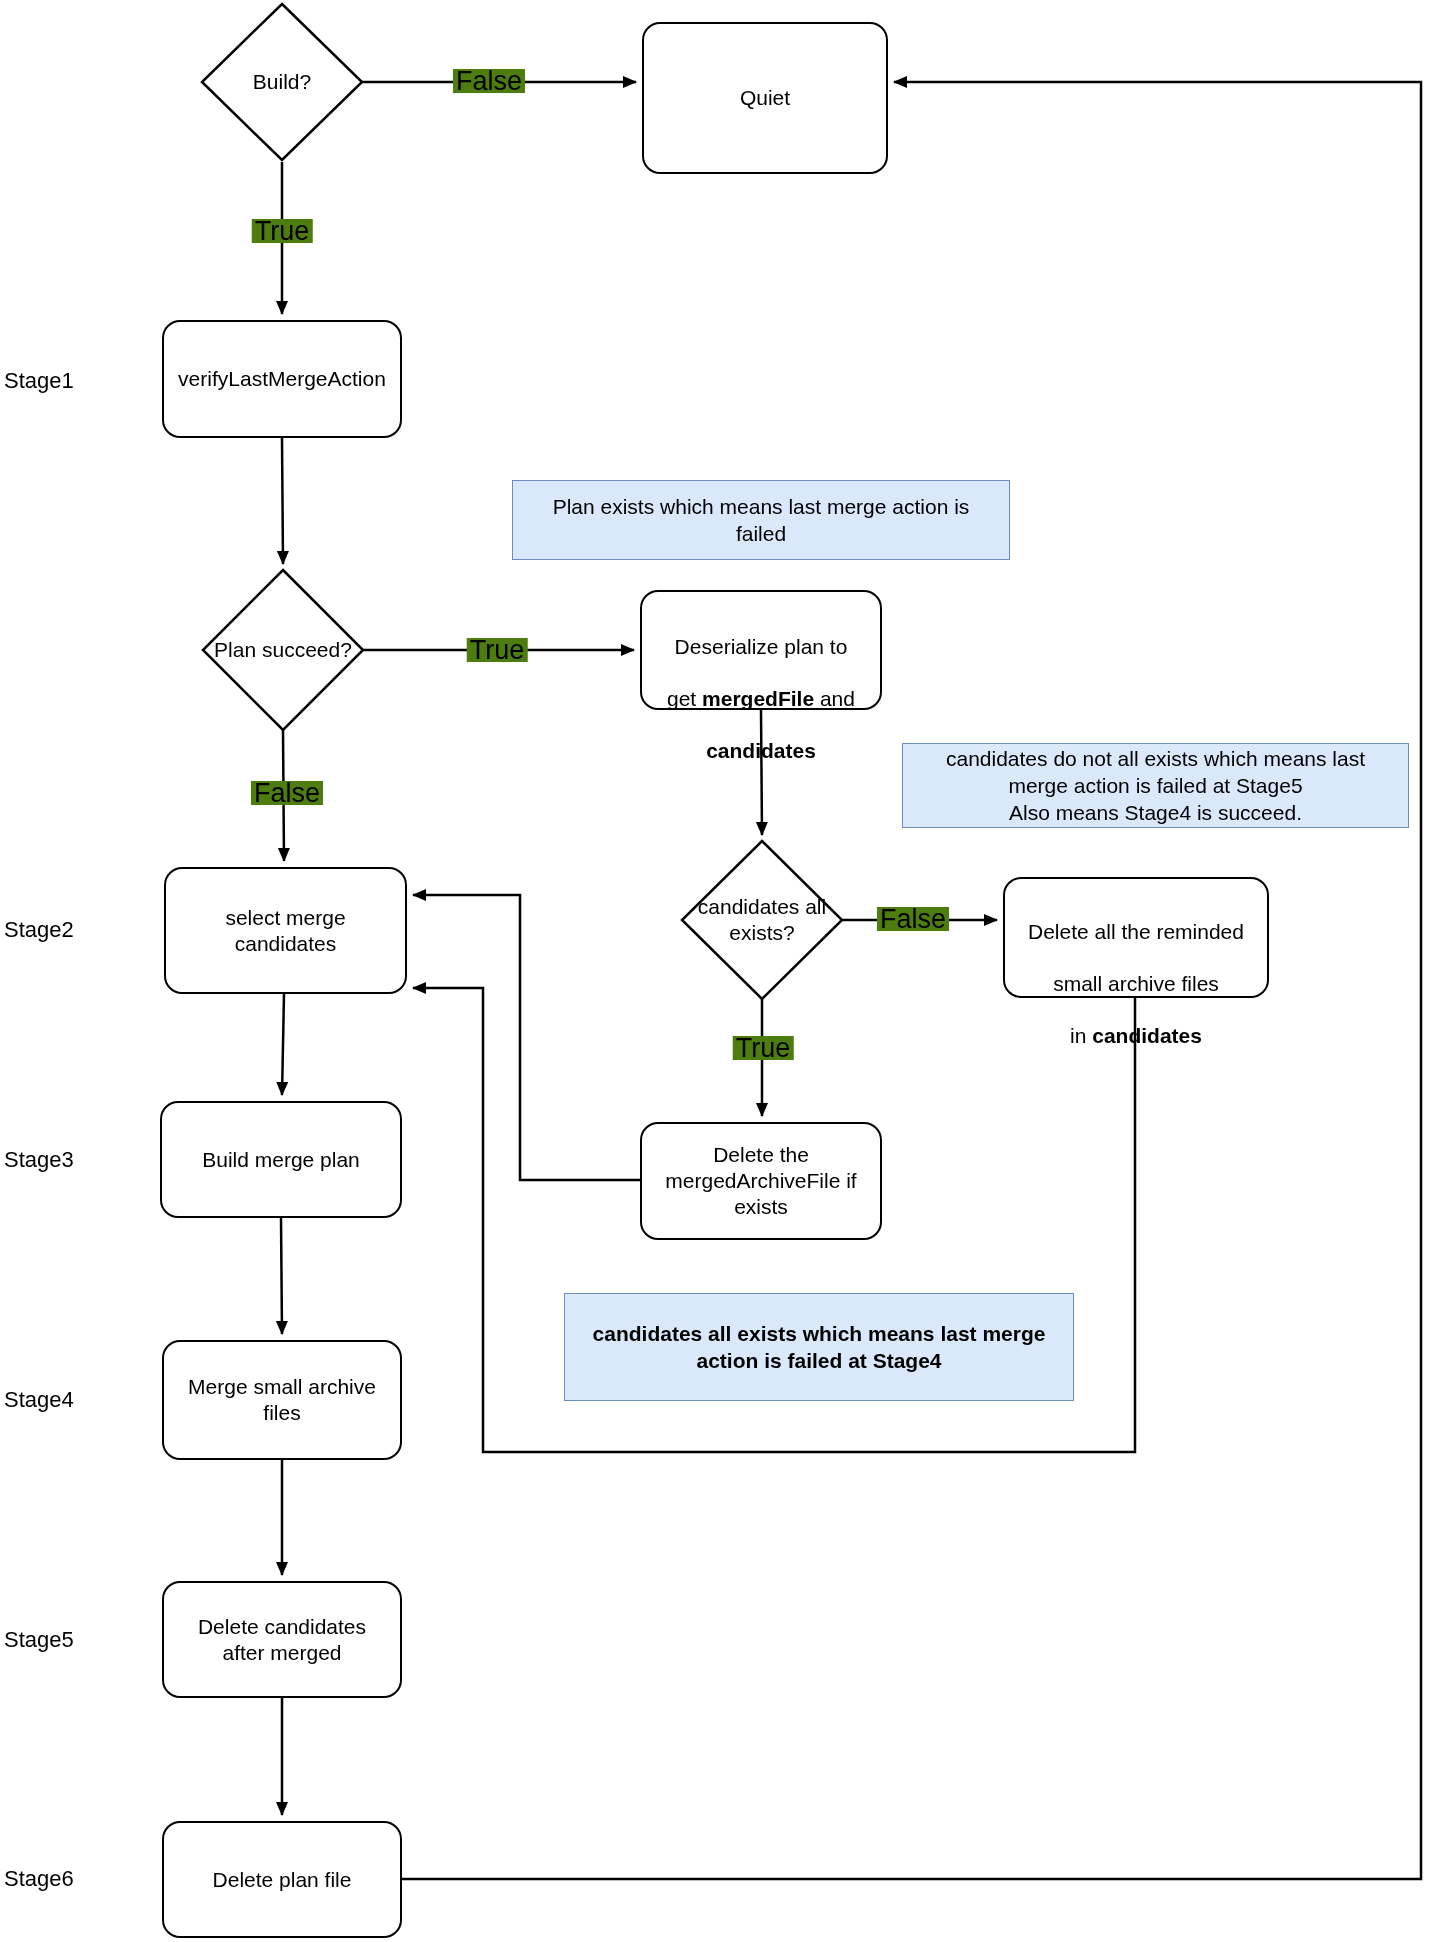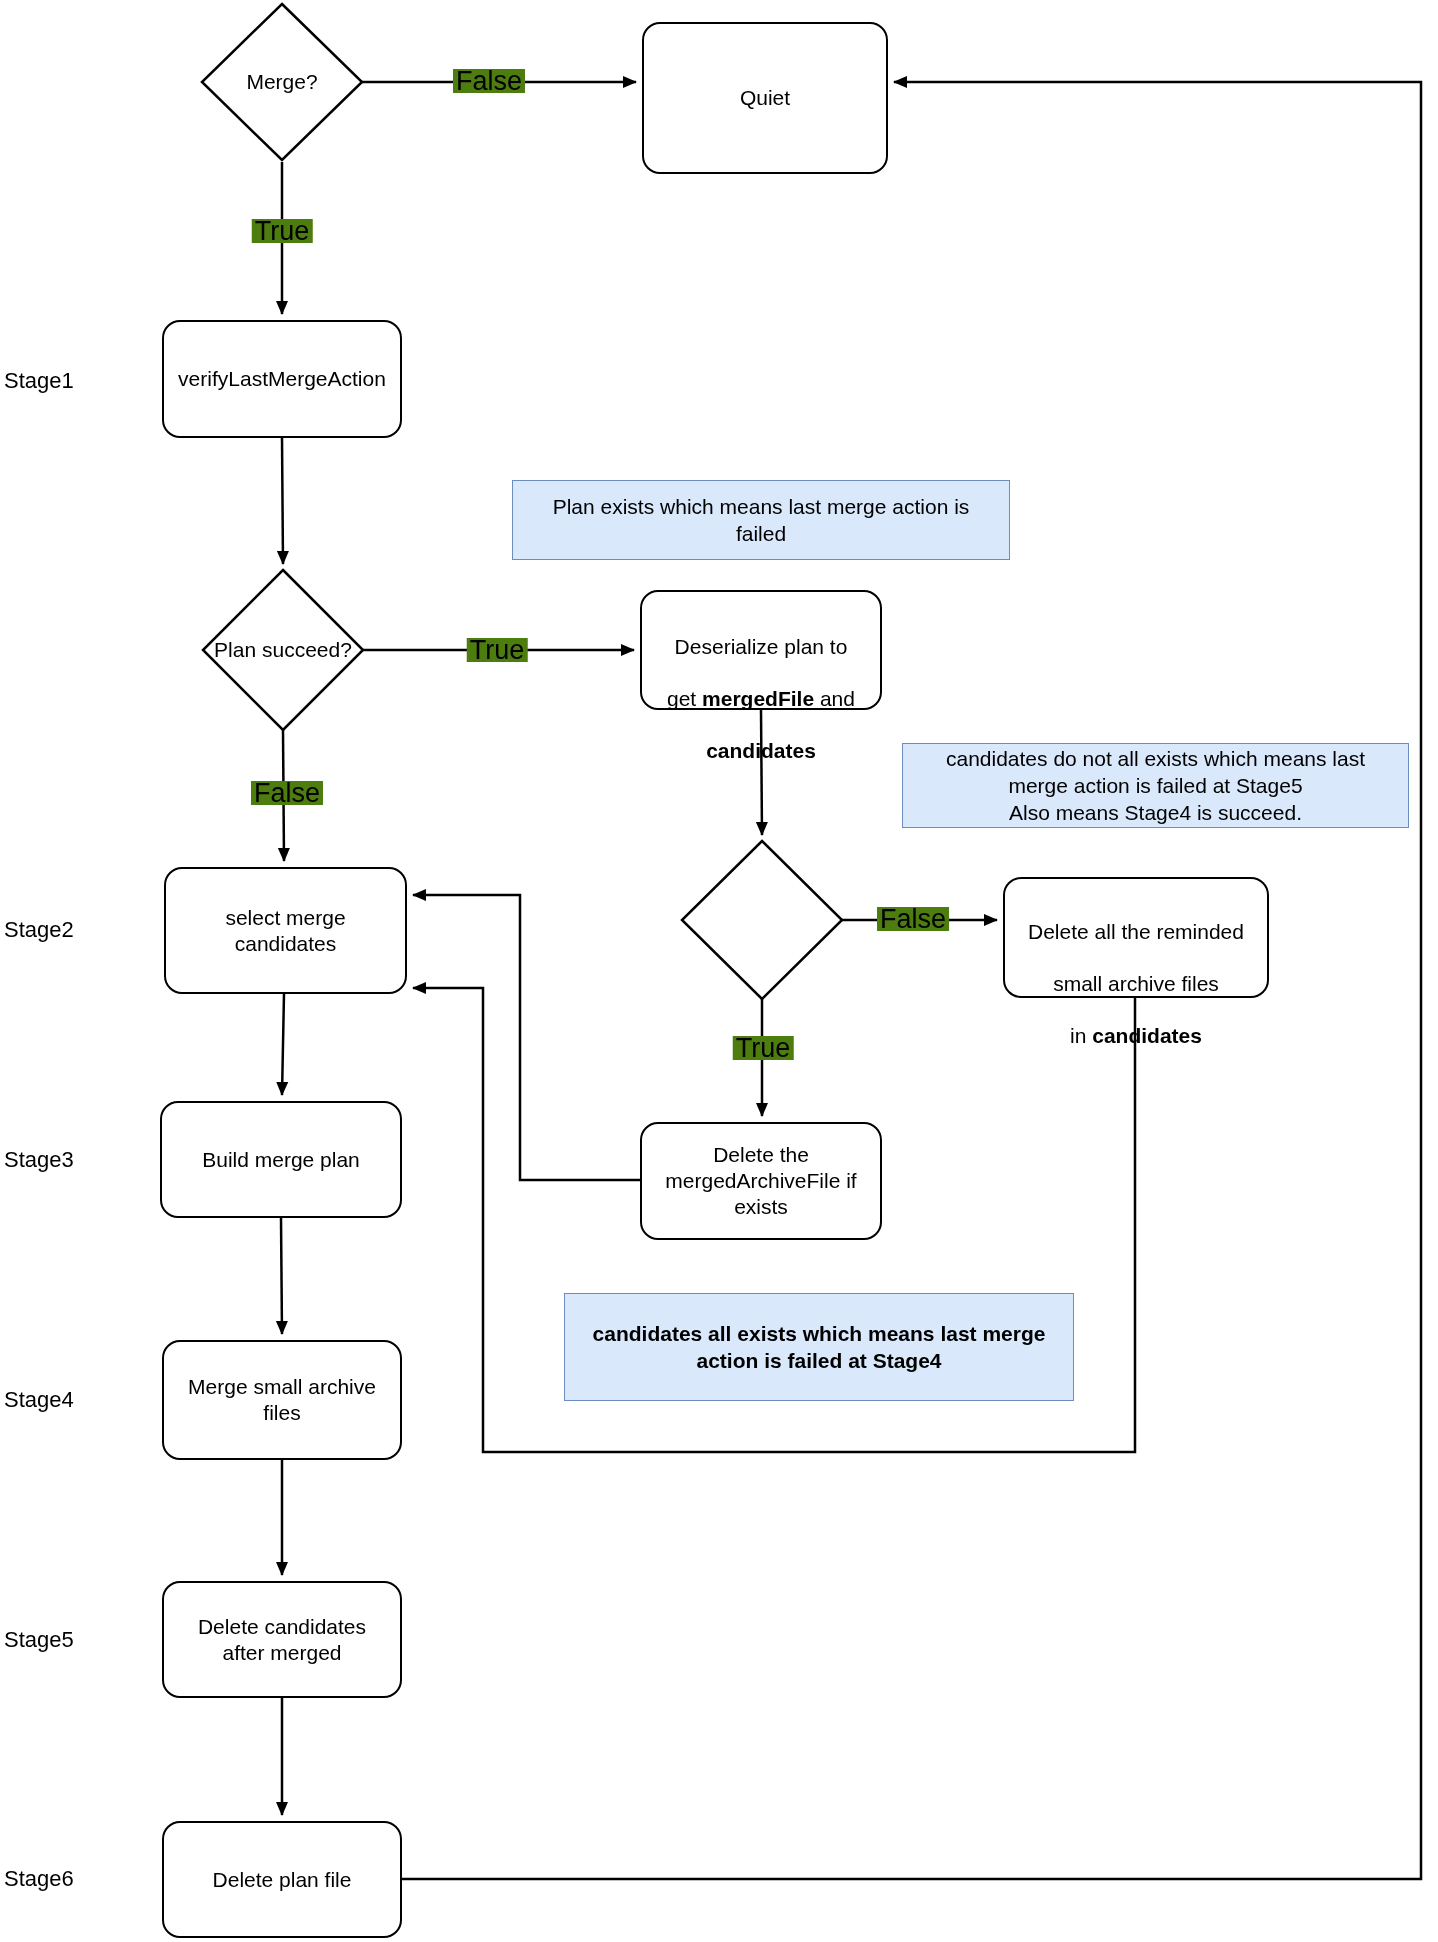--- a/index.html
+++ b/index.html
@@ -90,22 +90,24 @@
     <path d="M281 1218 L282 1334" marker-end="url(#arrow)"></path>
     <path d="M282 1460 L282 1575" marker-end="url(#arrow)"></path>
     <path d="M282 1698 L282 1815" marker-end="url(#arrow)"></path>
     <path d="M402 1879 L1421 1879 L1421 82 L894 82" marker-end="url(#arrow)"></path>
 
     <polygon points="282,4 362,82 282,160 202,82"></polygon>
     <polygon points="283,570 363,650 283,730 203,650"></polygon>
     <polygon points="762,841 842,920 762,999 682,920"></polygon>
   </svg>
 
-  <div class="diamond-text" style="left:182px;top:52px;width:200px;height:60px;">Merge?</div>
+  <div class="diamond-text" style="left:182px;top:52px;width:200px;height:60px;">Build?</div>
   <div class="diamond-text" style="left:173px;top:620px;width:220px;height:60px;">Plan succeed?</div>
+  <div class="diamond-text" style="left:652px;top:880px;width:220px;height:80px;">candidates all
+exists?</div>
 
   <div class="node" style="left:642px;top:22px;width:246px;height:152px;">Quiet</div>
 
   <div class="node" style="left:162px;top:320px;width:240px;height:118px;">verifyLastMergeAction</div>
 
   <div class="node" style="left:640px;top:590px;width:242px;height:120px;display:block;padding-top:16px;">
     <div>Deserialize plan to</div>
     <div><span>get</span> <b>mergedFile</b> <span>and</span></div>
     <div><b>candidates</b></div>
   </div>

